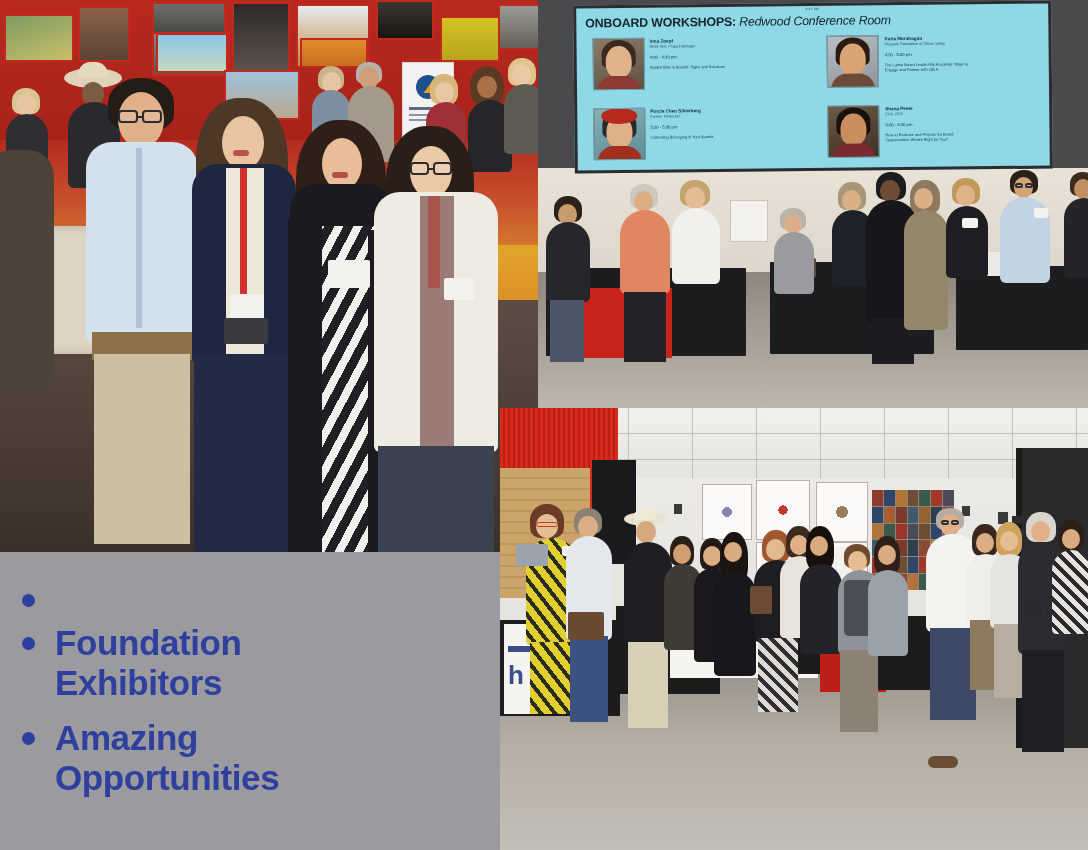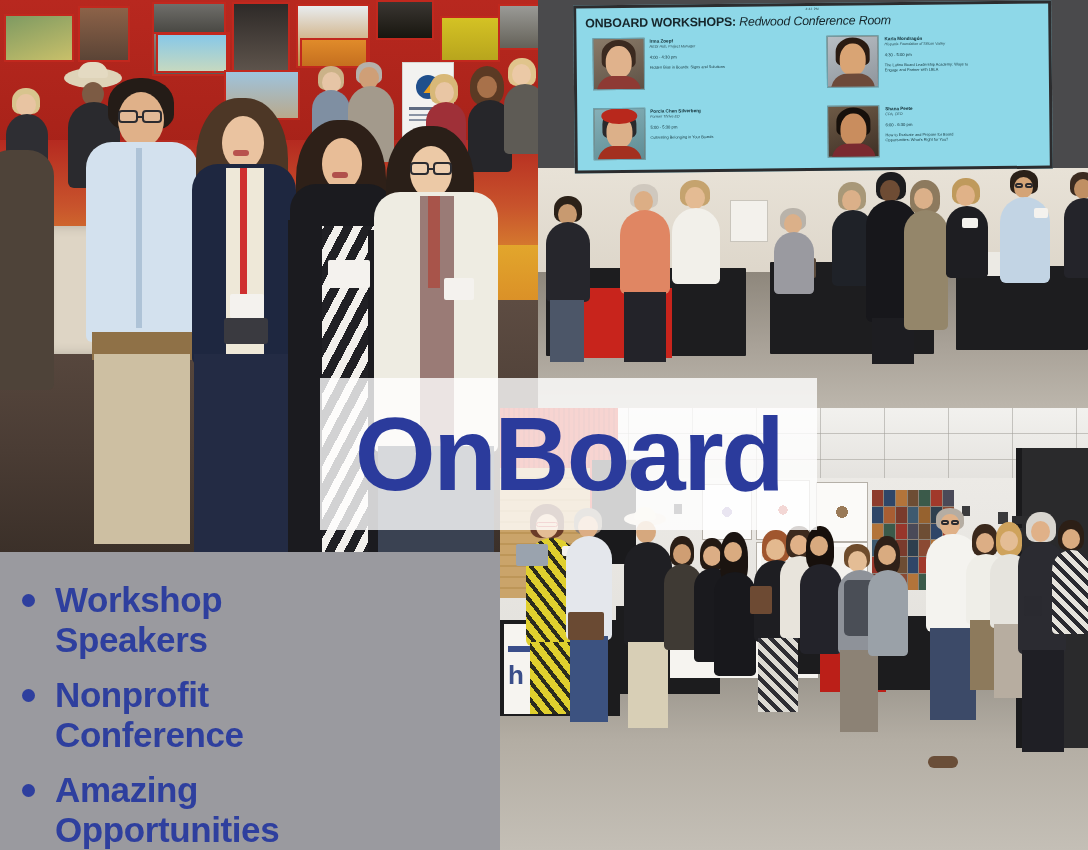--- a/index.html
+++ b/index.html
@@ -671,30 +671,26 @@
       <div class="p-head" style="left:6px;top:9px;width:18px;height:20px;background:#d9ab80;"></div>
       <div class="p-body" style="left:-4px;top:30px;width:40px;height:84px;
            background:repeating-linear-gradient(45deg,#e6e3dc 0 5px,#2a2a30 5px 9px);"></div>
     </div>
   </div>
 
   <div id="bullets-panel">
     <ul id="bullet-list">
       <li>
         <span class="dot"></span>
-        <span class="txt">Workshop Speakers</span>
       </li>
       <li>
         <span class="dot"></span>
-        <span class="txt">Nonprofit Conference</span>
+        <span class="txt">Foundation Exhibitors</span>
       </li>
       <li>
         <span class="dot"></span>
         <span class="txt">Amazing Opportunities</span>
       </li>
     </ul>
   </div>
 
-  <div id="title-banner">
-    <span id="title-text">OnBoard</span>
-  </div>
 
 </div>
 
 </body></html>

